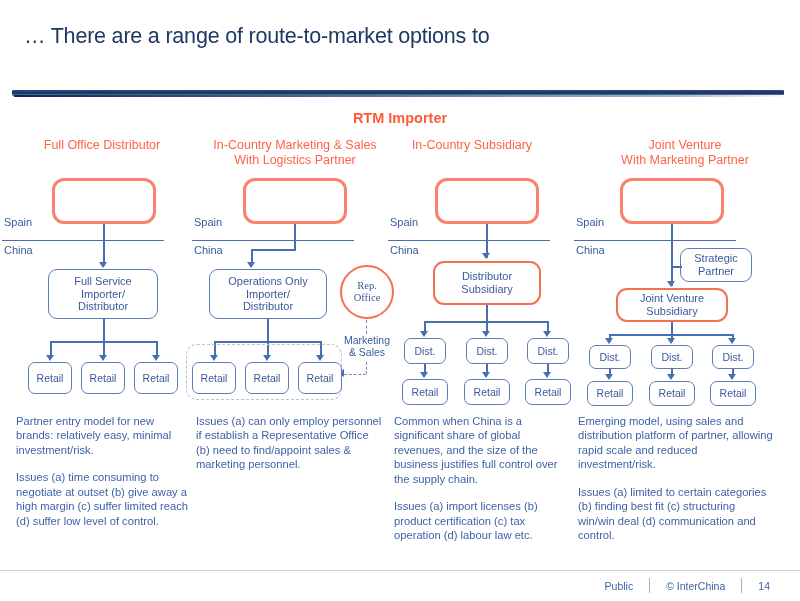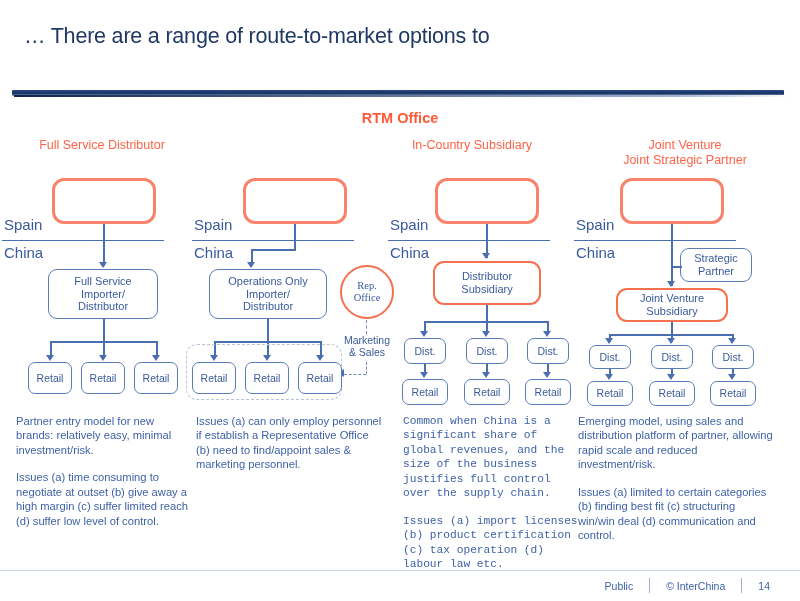--- a/index.html
+++ b/index.html
@@ -81,38 +81,38 @@
     position:absolute;width:0;height:0;
     border-top:4.5px solid transparent;border-bottom:4.5px solid transparent;
     border-right:6px solid #4a6fb0;
   }
   .vdash{position:absolute;width:0;border-left:1.6px dashed #6f8bbd;}
   .hdash{position:absolute;height:0;border-top:1.6px dashed #6f8bbd;}
 
   
   .band-line{position:absolute;height:1.4px;background:#4a6fb0;}
   .band-label{
-    position:absolute;font-size:15px;color:#3a5a9b;white-space:nowrap;
+    position:absolute;font-size:11px;color:#3a5a9b;white-space:nowrap;
   }
 
   .small-note{
     position:absolute;font-size:10.5px;line-height:1.15;color:#3a5a9b;
     text-align:center;white-space:nowrap;
   }
 
   
   .body-text{
     position:absolute;top:414px;font-size:11.2px;line-height:1.29;
     color:#3f62a8;
   }
   .body-text p{margin:0 0 13px 0;}
   .body-text p:last-child{margin-bottom:0;}
   .body-text.b0{left:16px;width:176px;}
   .body-text.b1{left:196px;width:186px;}
-  .body-text.b2{left:403px;width:176px;font-family:Liberation Mono, monospace;}
+  .body-text.b2{left:394px;width:176px;}
   .body-text.b3{left:578px;width:196px;}
 
   
   .footer{
     position:absolute;left:0;right:0;top:570px;height:31px;
     border-top:1.5px solid #c9d3e6;
   }
   .footer-inner{
     position:absolute;right:14px;top:7px;
     display:flex;align-items:center;gap:0;
@@ -124,33 +124,37 @@
 </head>
 <body>
 
 <div class="slide">
 
   <div class="title">
     <span class="ln">… There are a range of route-to-market options to</span>
   </div>
   <div class="divider"></div>
 
-  <div class="rtm-heading">RTM Office</div>
+  <div class="rtm-heading">RTM Importer</div>
 
   <div class="col-head c0">
-    <span>Full Service Distributor</span>
+    <span>Full Office Distributor</span>
     <span class="l2"></span>
+  </div>
+  <div class="col-head c1">
+    <span>In-Country Marketing &amp; Sales</span>
+    <span class="l2">With Logistics Partner</span>
   </div>
   <div class="col-head c2">
     <span>In-Country Subsidiary</span>
     <span class="l2"></span>
   </div>
   <div class="col-head c3">
     <span>Joint Venture</span>
-    <span class="l2">Joint Strategic Partner</span>
+    <span class="l2">With Marketing Partner</span>
   </div>
 
   <div>
     <div class="box topbox" style="left:52px;top:178px;width:104px;height:46px;"></div>
     <div class="v" style="left:103px;top:224px;height:42px;"></div>
     <div class="arrow" style="left:99px;top:262px;"></div>
 
     <div class="band-line" style="left:2px;top:240px;width:162px;"></div>
     <div class="band-label" style="left:4px;top:216px;">Spain</div>
     <div class="band-label" style="left:4px;top:244px;">China</div>

